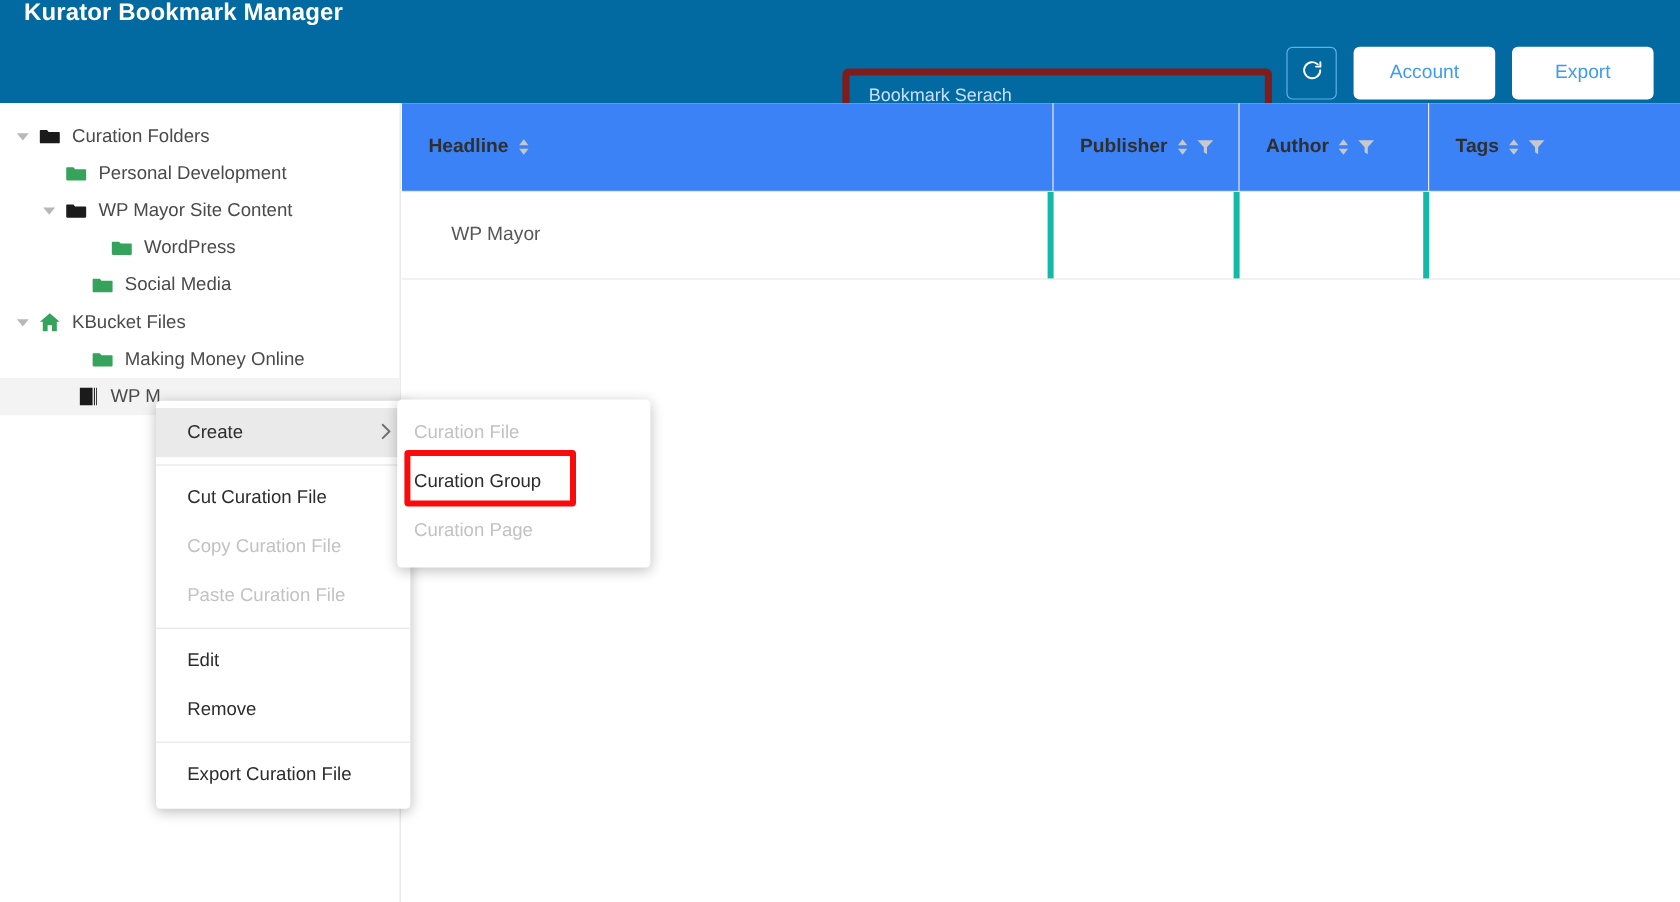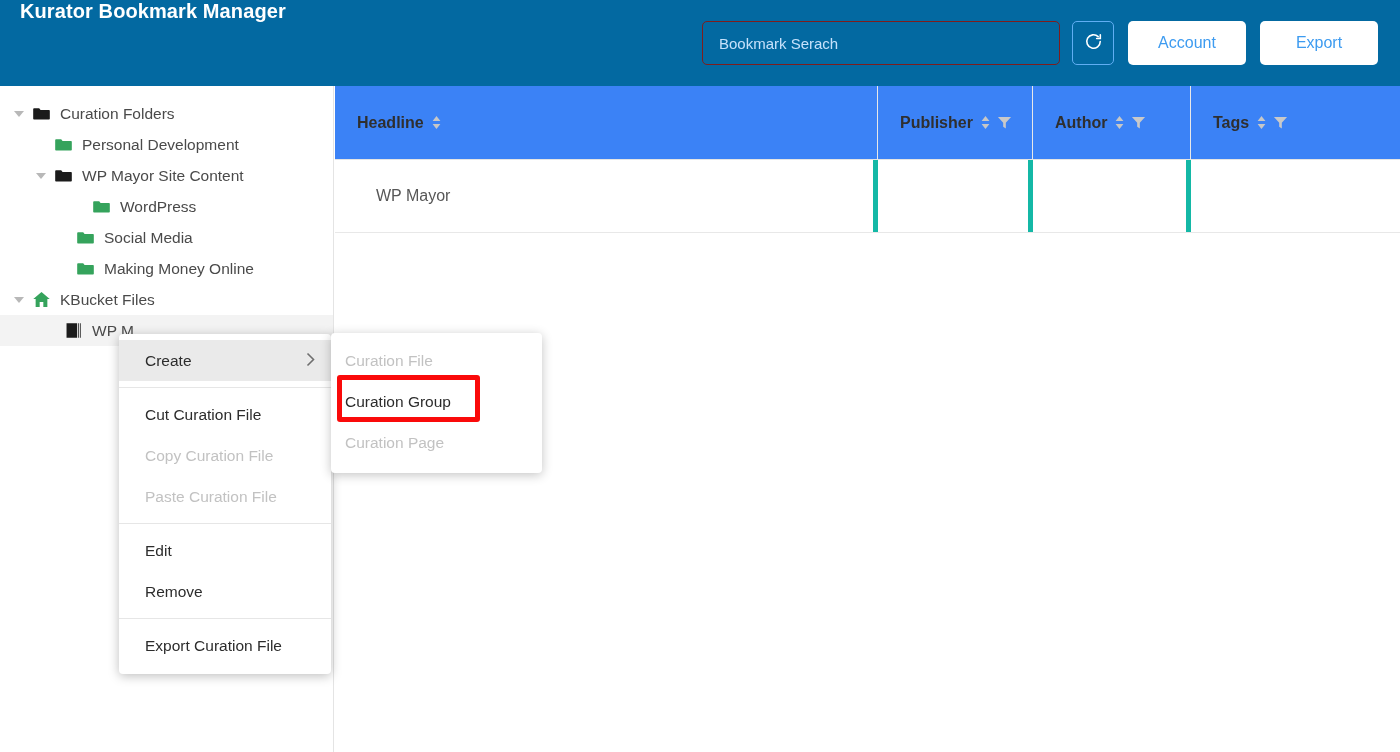--- a/index.html
+++ b/index.html
@@ -25,27 +25,28 @@
     letter-spacing: 0.1px;
     white-space: nowrap;
   }
   #topbar-right {
     position: absolute; right: 22px; top: 21px;
     display: flex; align-items: center;
   }
   #search-input {
     width: 358px; height: 44px;
     background: transparent;
-    border: 1px solid #7f1d1d;
+    border: 6px solid #7f1d1d;
     border-radius: 5px;
     color: #ffffff;
     font-family: "Liberation Sans", sans-serif;
     font-size: 15px;
     padding: 0 16px;
     outline: none;
+    margin-top: 36px;
   }
   #search-input::placeholder { color: #c6e1fb; opacity: 1; }
   #refresh-button {
     width: 42px; height: 44px;
     margin-left: 12px;
     background: transparent;
     border: 1px solid #61aef3;
     border-radius: 5px;
     display: flex; align-items: center; justify-content: center;
     cursor: pointer;
@@ -134,21 +135,21 @@
     padding-left: 41px;
     font-size: 16px;
     color: #575757;
     border-right: 5px solid #14b8a6;
   }
   .td:last-child { border-right: none; }
 
   
   #ctx-menu {
     position: absolute;
-    left: 119px; top: 334px;
+    left: 130px; top: 334px;
     width: 212px;
     background: #ffffff;
     border-radius: 4px;
     box-shadow: 0 2px 11px rgba(0,0,0,0.26);
     padding: 6px 0 8px 0;
     z-index: 40;
   }
   .ctx-item {
     height: 41px;
     display: flex; align-items: center;
@@ -267,39 +268,39 @@
     </div>
     <div class="tree-row" style="padding-left: 52px;">
       <span class="tw"></span>
       <span class="tree-icon">
         <svg width="19" height="19" viewBox="0 0 24 24">
           <path fill="#35a35c" d="M2.5 5.5h6.6l1.7 2.1h10.7c.6 0 1 .45 1 1v9.9c0 .55-.45 1-1 1H2.5c-.55 0-1-.45-1-1V6.5c0-.55.45-1 1-1z"></path>
         </svg>
       </span>
       <span class="tree-label">Social Media</span>
     </div>
-    <div class="tree-row" style="padding-left: 52px;">
-      <span class="tw"></span>
-      <span class="tree-icon">
-        <svg width="19" height="19" viewBox="0 0 24 24">
-          <path fill="#35a35c" d="M2.5 5.5h6.6l1.7 2.1h10.7c.6 0 1 .45 1 1v9.9c0 .55-.45 1-1 1H2.5c-.55 0-1-.45-1-1V6.5c0-.55.45-1 1-1z"></path>
-        </svg>
-      </span>
-      <span class="tree-label">Making Money Online</span>
-    </div>
     <div class="tree-row" style="padding-left: 8px;">
       <span class="tw">
         <i class="caret"></i>
       </span>
       <span class="tree-icon">
         <svg width="19" height="19" viewBox="0 0 24 24">
           <path fill="#35a35c" d="M12 2.6 1.6 11.4h3v10h5.1v-6.2h4.6v6.2h5.1v-10h3z"></path>
         </svg>
       </span>
       <span class="tree-label">KBucket Files</span>
+    </div>
+    <div class="tree-row" style="padding-left: 52px;">
+      <span class="tw"></span>
+      <span class="tree-icon">
+        <svg width="19" height="19" viewBox="0 0 24 24">
+          <path fill="#35a35c" d="M2.5 5.5h6.6l1.7 2.1h10.7c.6 0 1 .45 1 1v9.9c0 .55-.45 1-1 1H2.5c-.55 0-1-.45-1-1V6.5c0-.55.45-1 1-1z"></path>
+        </svg>
+      </span>
+      <span class="tree-label">Making Money Online</span>
     </div>
     <div class="tree-row selected" style="padding-left: 40px;">
       <span class="tw"></span>
       <span class="tree-icon">
         <svg width="19" height="19" viewBox="0 0 24 24">
           <path fill="#1b1b1b" d="M3.2 2.8h13.4v18.4H3.2zM18 2.8h1.1v18.4H18zM20.2 2.8h.9v18.4h-.9z"></path>
         </svg>
       </span>
       <span class="tree-label">WP M</span>
     </div>

